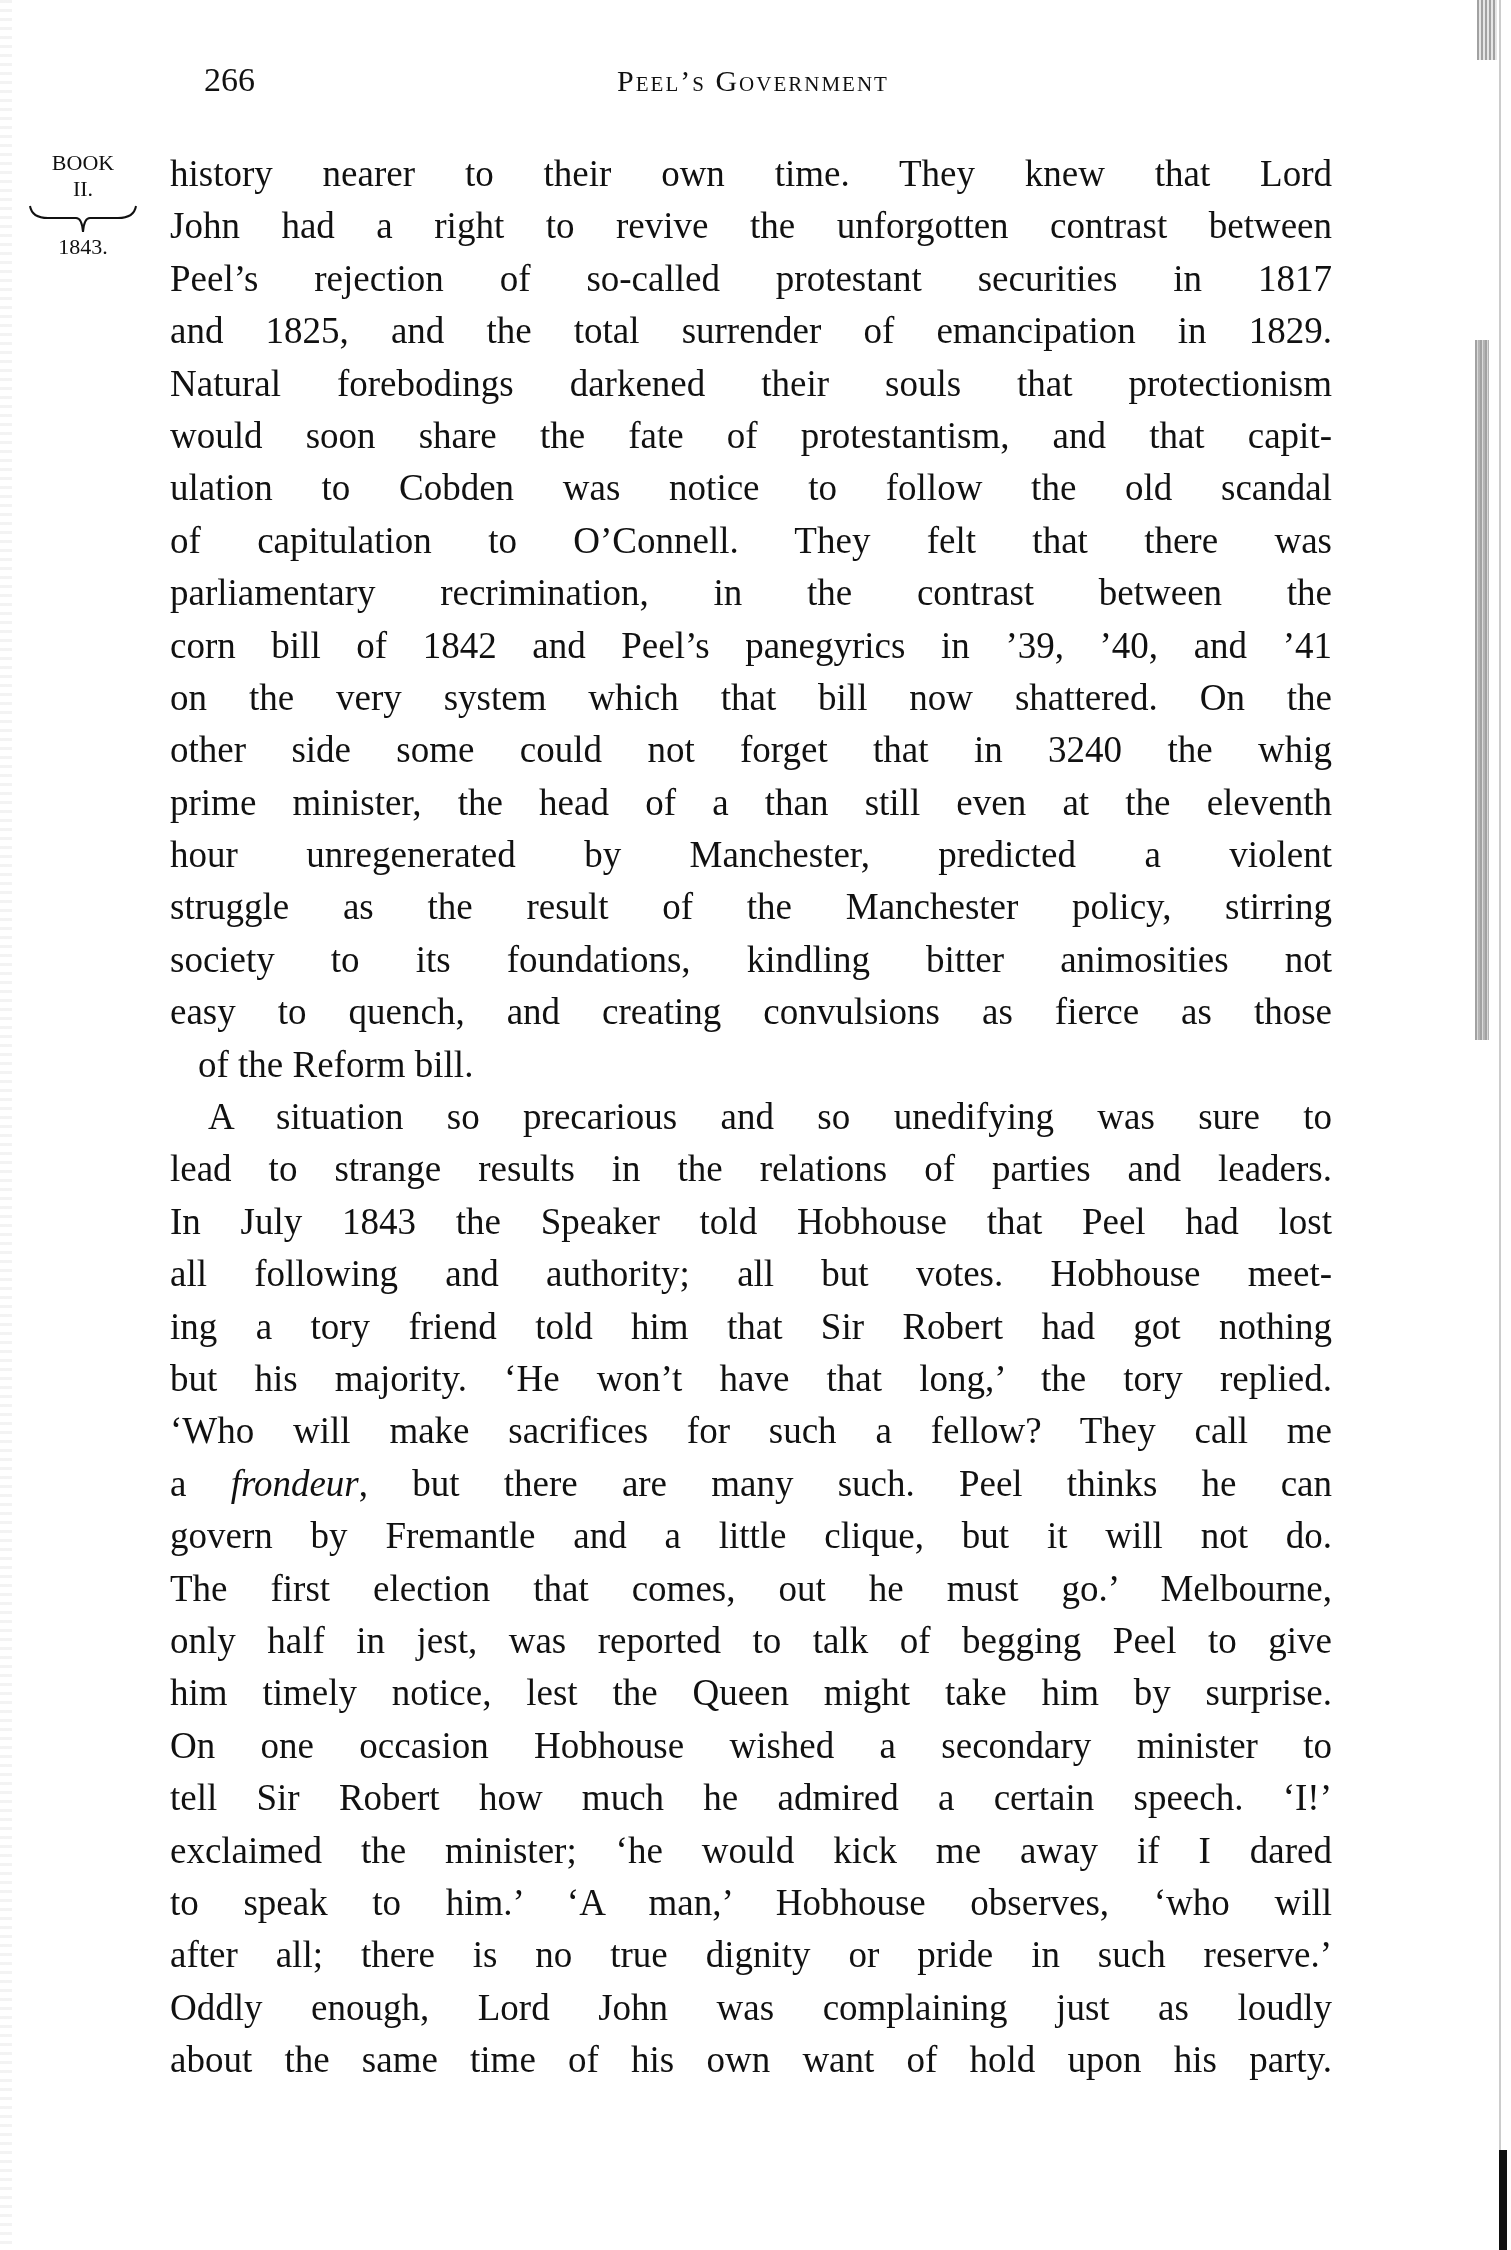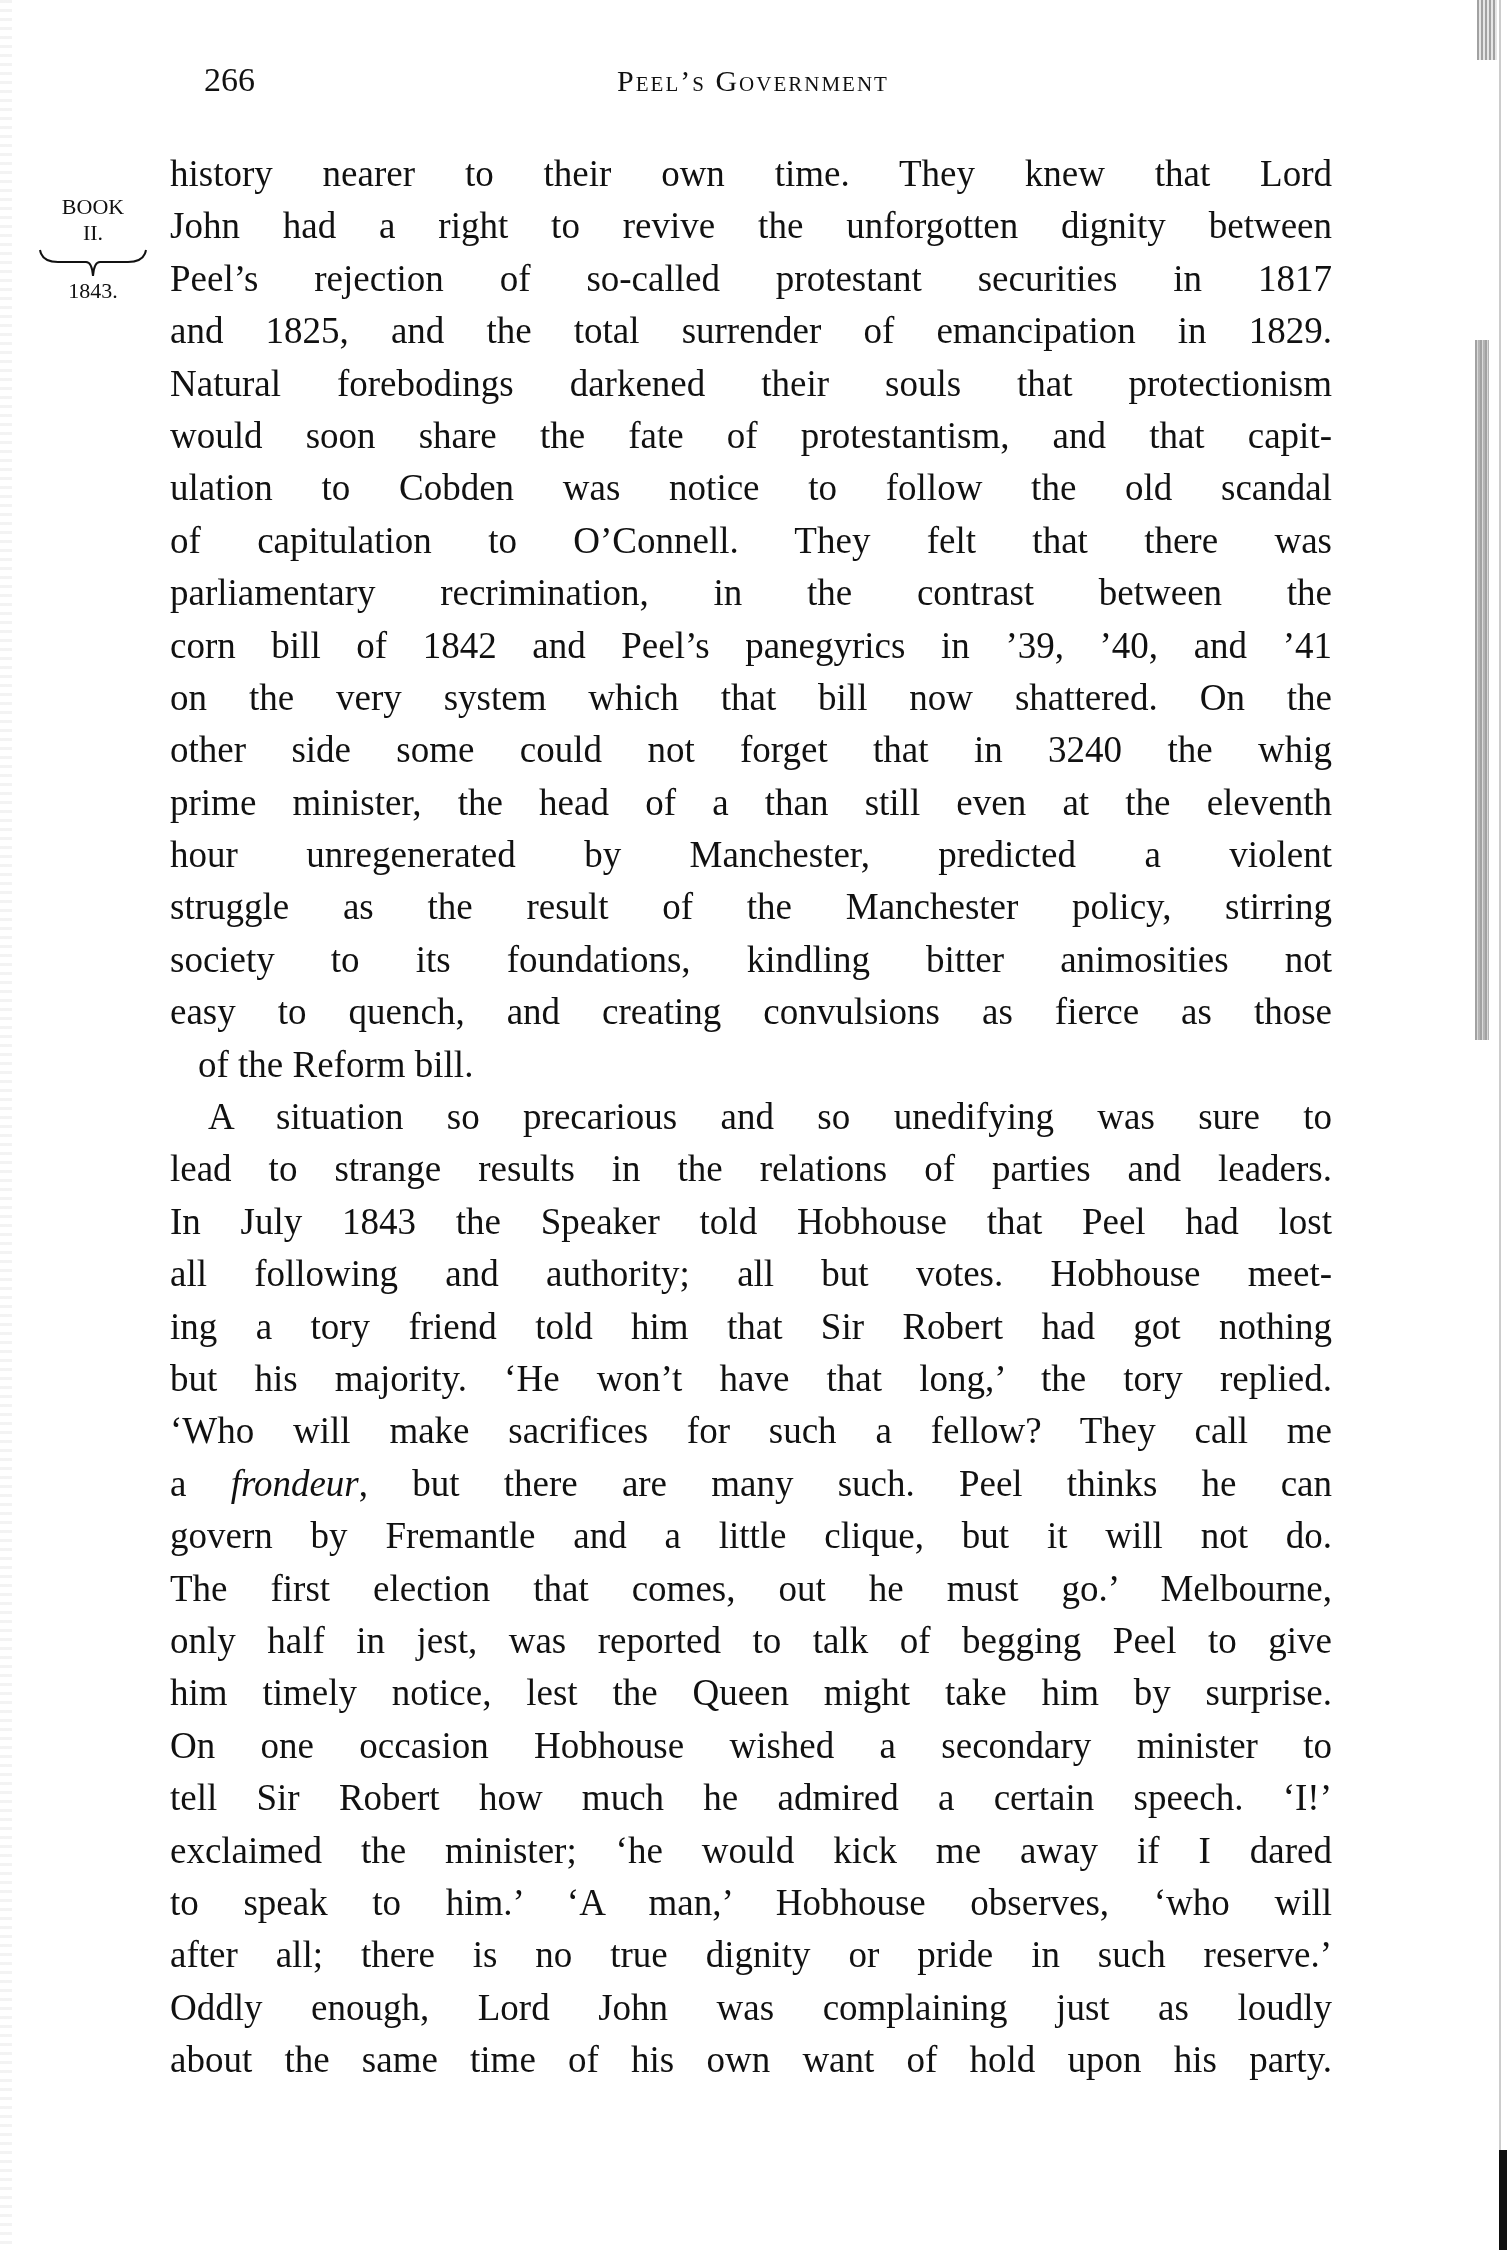--- a/index.html
+++ b/index.html
@@ -3,21 +3,21 @@
 <meta charset="utf-8">
 <style>
   html, body { margin: 0; padding: 0; background: #ffffff; }
   body { width: 1511px; height: 2250px; position: relative; overflow: hidden;
          font-family: "Liberation Serif", "DejaVu Serif", serif; color: #111; }
   .page { position: absolute; left: 0; top: 0; width: 1511px; height: 2250px; }
   .running-head { position: absolute; top: 58px; left: 168px; width: 1170px; height: 50px; }
   .page-number { position: absolute; left: 0; top: 3px; font-size: 34px; margin-left: 36px; }
   .running-title { position: absolute; left: 0; width: 100%; top: 6px; text-align: center;
                    font-size: 30px; letter-spacing: 2px; font-variant: small-caps; }
-  .margin-note { position: absolute; left: 28px; top: 150px; width: 130px; text-align: center; font-size: 22px; line-height: 26px; margin-top: 44px; }
+  .margin-note { position: absolute; left: 18px; top: 150px; width: 130px; text-align: center; font-size: 22px; line-height: 26px; }
   .margin-note .brace { display: block; margin: 2px auto 0; width: 110px; height: 30px; }
   .margin-note .year { display: block; margin-top: 0; }
   .body-text { position: absolute; left: 170px; top: 148px; width: 1162px; }
   .line { display: block; font-size: 37px; line-height: 52.4px; height: 52.4px;
           text-align: justify; text-align-last: justify; white-space: nowrap; word-spacing: 0; }
   .line.last { text-align-last: left; margin-left: 28px; }
   .line.indent { padding-left: 38px; }
   .edge-shadow { position: absolute; right: 0; top: 0; width: 40px; height: 2250px; }
   .edge-shadow .band { position: absolute; right: 22px; width: 14px; top: 340px; height: 700px;
        background: repeating-linear-gradient(90deg, #555 0 2px, #bbb 2px 3px, #777 3px 5px); opacity: .55; }
@@ -49,21 +49,21 @@
     <span style="display:block">BOOK</span>
     <span style="display:block">II.</span>
     <svg class="brace" viewBox="0 0 110 30">
       <path d="M2 2 Q4 14 20 14 L48 14 Q54 14 55 28 Q56 14 62 14 L90 14 Q106 14 108 2" fill="none" stroke="#111" stroke-width="2"></path>
     </svg>
     <span class="year">1843.</span>
   </div>
 
   <div class="body-text">
     <span class="line" style="white-space: nowrap;">history nearer to their own time.  They knew that Lord</span>
-    <span class="line" style="white-space: nowrap;">John had a right to revive the unforgotten dignity between</span>
+    <span class="line" style="white-space: nowrap;">John had a right to revive the unforgotten contrast between</span>
     <span class="line" style="white-space: nowrap;">Peel’s rejection of so-called protestant securities in 1817</span>
     <span class="line" style="white-space: nowrap;">and 1825, and the total surrender of emancipation in 1829.</span>
     <span class="line" style="white-space: nowrap;">Natural forebodings darkened their souls that protectionism</span>
     <span class="line" style="white-space: nowrap;">would soon share the fate of protestantism, and that capit-</span>
     <span class="line" style="white-space: nowrap;">ulation to Cobden was notice to follow the old scandal</span>
     <span class="line" style="white-space: nowrap;">of capitulation to O’Connell.  They felt that there was</span>
     <span class="line" style="white-space: nowrap;">parliamentary recrimination, in the contrast between the</span>
     <span class="line" style="white-space: nowrap;">corn bill of 1842 and Peel’s panegyrics in ’39, ’40, and ’41</span>
     <span class="line" style="white-space: nowrap;">on the very system which that bill now shattered.  On the</span>
     <span class="line" style="white-space: nowrap;">other side some could not forget that in 3240 the whig</span>

